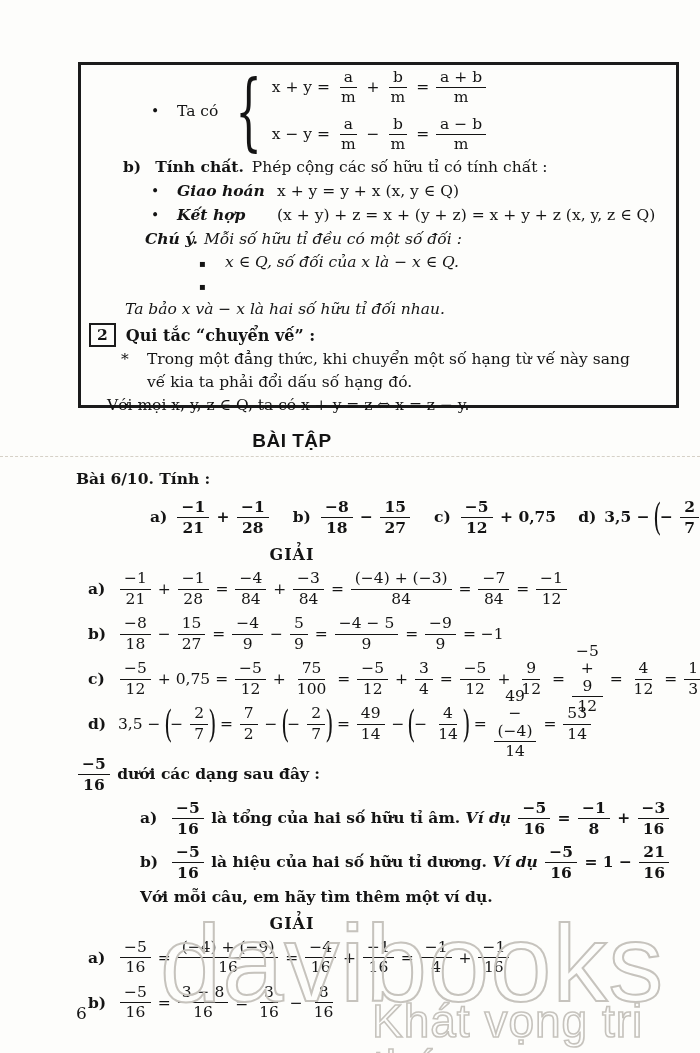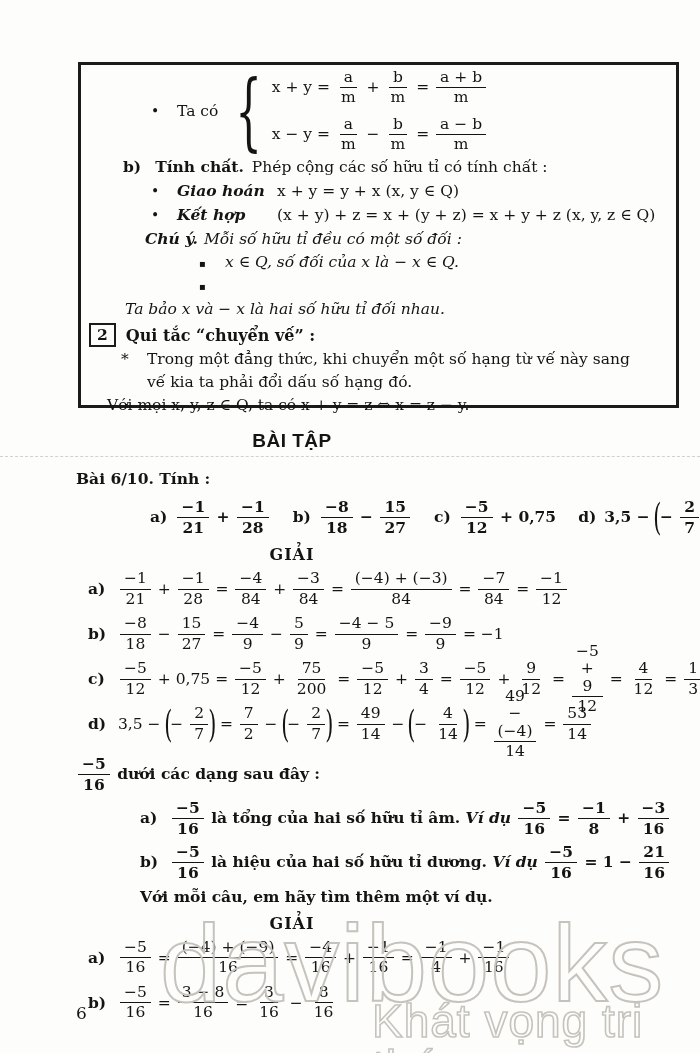--- a/index.html
+++ b/index.html
@@ -322,21 +322,21 @@
             <span class="den">12</span>
           </span>
           <span class="mtext"> + 0,75 = </span>
           <span class="frac">
             <span class="num">−5</span>
             <span class="den">12</span>
           </span>
           <span class="mtext"> + </span>
           <span class="frac">
             <span class="num">75</span>
-            <span class="den">200</span>
+            <span class="den">100</span>
           </span>
           <span class="mtext"> = </span>
           <span class="frac">
             <span class="num">−5</span>
             <span class="den">12</span>
           </span>
           <span class="mtext"> + </span>
           <span class="frac">
             <span class="num">3</span>
             <span class="den">4</span>

